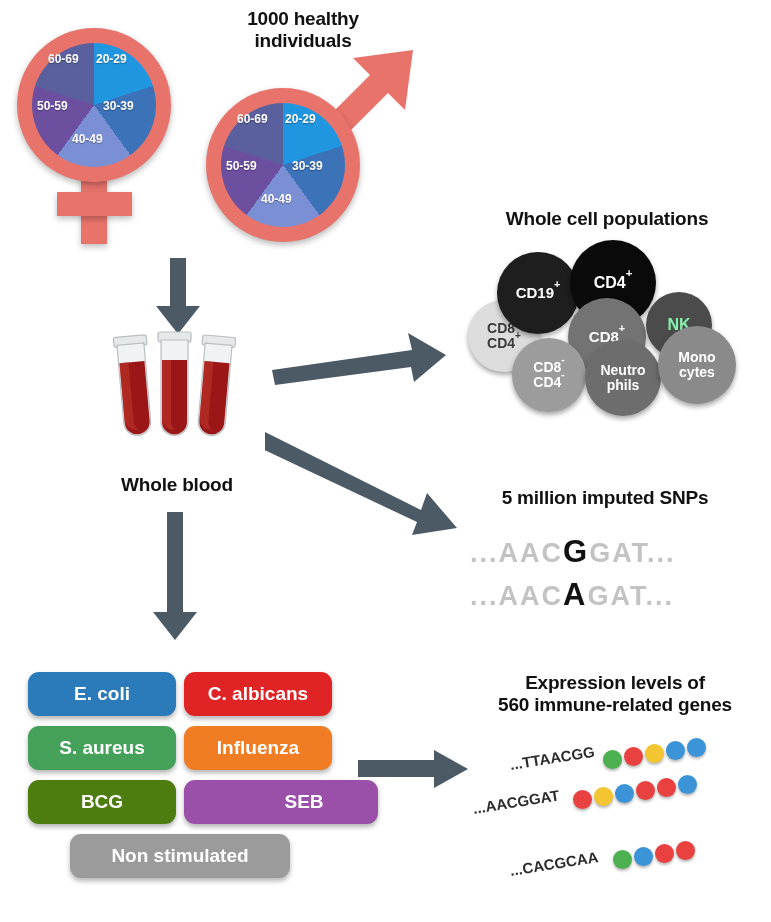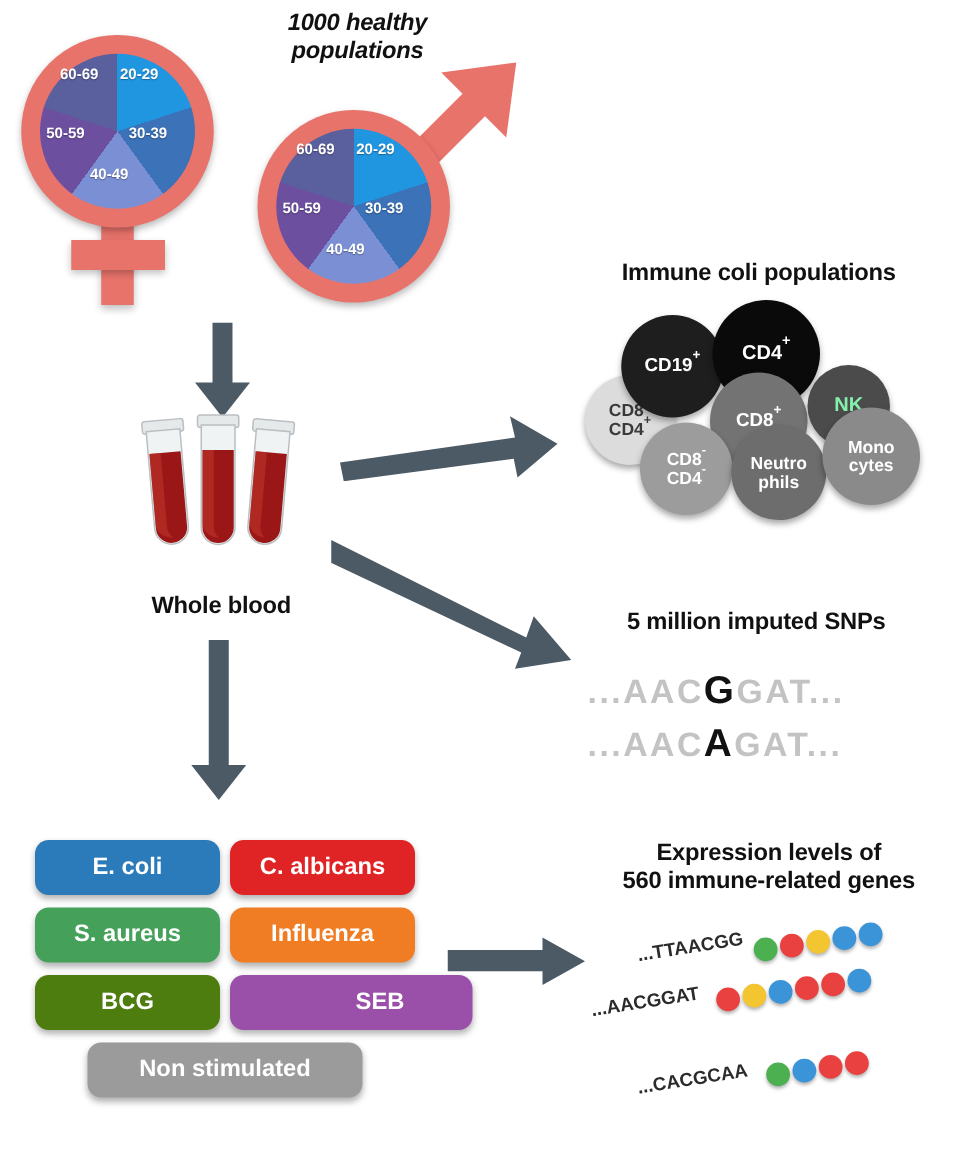--- a/index.html
+++ b/index.html
@@ -80,23 +80,23 @@
   
   .seq{
     position:absolute;font-weight:bold;font-size:15px;color:#2b2b2b;
     white-space:nowrap;
   }
   .bead{position:absolute;border-radius:50%;box-shadow:0 2px 3px rgba(0,0,0,.3);}
 </style>
 </head>
 <body>
 
-<div class="abs hdr" style="left:171px;top:8px;width:230px;font-style:italic;">
+<div class="abs hdr" style="left:188px;top:8px;width:230px;">
   <div>1000 healthy</div>
-  <div>populations</div>
+  <div>individuals</div>
 </div>
 
 <div class="symbol-wrap" style="left:10px;top:14px;width:180px;height:230px;">
 
   <div class="fem-stem" style="left:71px;top:140px;width:26px;height:90px;"></div>
 
   <div class="fem-stem" style="left:47px;top:178px;width:75px;height:24px;"></div>
 
   <div class="pie-ring" style="left:7px;top:14px;width:154px;height:154px;"></div>
   <div class="pie-inner" style="left:22px;top:29px;width:124px;height:124px;
@@ -175,21 +175,21 @@
 <div class="abs hdr" style="left:82px;top:474px;width:190px;">Whole blood</div>
 
 <div class="abs arrow" style="left:272px;top:325px;">
   <svg width="175" height="60" viewBox="0 0 175 60">
     <g fill="#4c5a66">
       <path d="M0 45 L140 25 L136 8 L174 30 L142 57 L139 42 L3 60 Z"></path>
     </g>
   </svg>
 </div>
 
-<div class="abs hdr" style="left:452px;top:208px;width:310px;">Immune coli populations</div>
+<div class="abs hdr" style="left:452px;top:208px;width:310px;">Whole cell populations</div>
 
 <div class="abs" style="left:460px;top:240px;width:300px;height:170px;">
 
   <div class="cell" style="left:8px;top:60px;width:72px;height:72px;background:#dcdcdc;color:#3a3a3a;font-size:14px;">
     <span>CD8<sup>+</sup><br>CD4<sup>+</sup></span>
   </div>
 
   <div class="cell" style="left:37px;top:12px;width:82px;height:82px;background:#1e1e1e;color:#fff;font-size:15px;">
     <span>CD19<sup>+</sup></span>
   </div>

